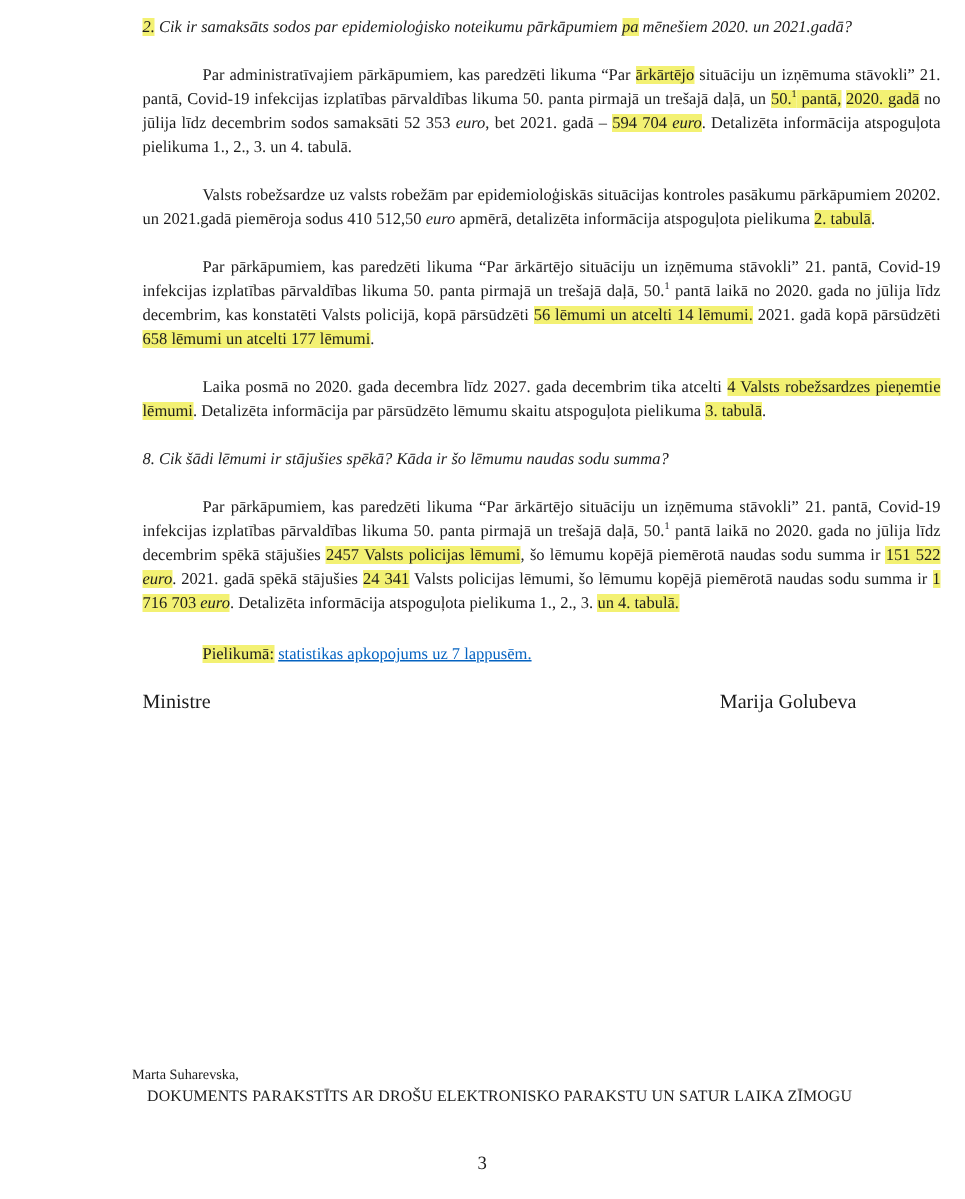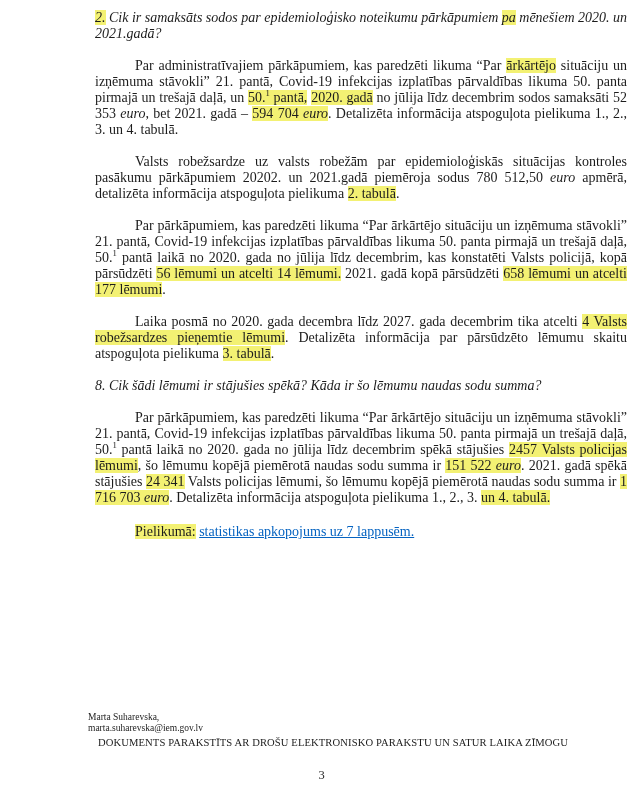--- a/index.html
+++ b/index.html
@@ -10,21 +10,21 @@
     color: var(--text, #1c1c1c);
   }
   .page {
     position: relative;
     width: 643px; height: 799px;
     background: #ffffff;
     padding: 10px 16px 0 95px;
     overflow: hidden;
   }
   .block {
-    font-size: 14px;
+    font-size: 11px;
     line-height: 16px;
     text-align: justify;
     margin-bottom: 16px;
   }
   .heading { font-style: italic; }
   .para { text-indent: 40px; }
   .attachment { margin-top: 18px; }
   .it { font-style: italic; }
   .hl { background: var(--highlight, #f3f376); }
   sup { font-size: 0.62em; line-height: 0; vertical-align: super; }
@@ -58,36 +58,39 @@
 </style>
 </head>
 <body>
 
 <div class="page">
 
   <p class="block heading"><span class="hl">2.</span><span> Cik ir samaksāts sodos par epidemioloģisko noteikumu pārkāpumiem </span><span class="hl">pa</span><span> mēnešiem 2020. un 2021.gadā?</span></p>
 
   <p class="block para"><span>Par administratīvajiem pārkāpumiem, kas paredzēti likuma “Par </span><span class="hl">ārkārtējo</span><span> situāciju un izņēmuma stāvokli” 21. pantā, Covid-19 infekcijas izplatības pārvaldības likuma 50. panta pirmajā un trešajā daļā, un </span><span class="hl">50.</span><span class="hl"><sup>1</sup></span><span class="hl"> pantā,</span><span> </span><span class="hl">2020. gadā</span><span> no jūlija līdz decembrim sodos samaksāti 52 353 </span><span class="it">euro</span><span>, bet 2021. gadā – </span><span class="hl">594 704 </span><span class="it hl">euro</span><span>. Detalizēta informācija atspoguļota pielikuma 1., 2., 3. un 4. tabulā.</span></p>
 
-  <p class="block para"><span>Valsts robežsardze uz valsts robežām par epidemioloģiskās situācijas kontroles pasākumu pārkāpumiem 20202. un 2021.gadā piemēroja sodus 780 512,50 </span><span class="it">euro</span><span> apmērā, detalizēta informācija atspoguļota pielikuma </span><span class="hl">2. tabulā</span><span>.</span></p>
+  <p class="block para"><span>Valsts robežsardze uz valsts robežām par epidemioloģiskās situācijas kontroles pasākumu pārkāpumiem 20202. un 2021.gadā piemēroja sodus 410 512,50 </span><span class="it">euro</span><span> apmērā, detalizēta informācija atspoguļota pielikuma </span><span class="hl">2. tabulā</span><span>.</span></p>
 
 
   <p class="block para"><span>Par pārkāpumiem, kas paredzēti likuma “Par ārkārtējo situāciju un izņēmuma stāvokli” 21. pantā, Covid-19 infekcijas izplatības pārvaldības likuma 50. panta pirmajā un trešajā daļā, 50.</span><span><sup>1</sup></span><span> pantā laikā no 2020. gada no jūlija līdz decembrim, kas konstatēti Valsts policijā, kopā pārsūdzēti </span><span class="hl">56 lēmumi un atcelti 14 lēmumi.</span><span> 2021. gadā kopā pārsūdzēti </span><span class="hl">658 lēmumi un atcelti 177 lēmumi</span><span>.</span></p>
 
 
   <p class="block para"><span>Laika posmā no 2020. gada decembra līdz 2027. gada decembrim tika atcelti </span><span class="hl">4 Valsts robežsardzes pieņemtie lēmumi</span><span>. Detalizēta informācija par pārsūdzēto lēmumu skaitu atspoguļota pielikuma </span><span class="hl">3. tabulā</span><span>.</span></p>
 
   <p class="block heading"><span>8. Cik šādi lēmumi ir stājušies spēkā? Kāda ir šo lēmumu naudas sodu summa?</span></p>
 
   <p class="block para"><span>Par pārkāpumiem, kas paredzēti likuma “Par ārkārtējo situāciju un izņēmuma stāvokli” 21. pantā, Covid-19 infekcijas izplatības pārvaldības likuma 50. panta pirmajā un trešajā daļā, 50.</span><span><sup>1</sup></span><span> pantā laikā no 2020. gada no jūlija līdz decembrim spēkā stājušies </span><span class="hl">2457 Valsts policijas lēmumi</span><span>, šo lēmumu kopējā piemērotā naudas sodu summa ir </span><span class="hl">151 522 </span><span class="it hl">euro</span><span>. 2021. gadā spēkā stājušies </span><span class="hl">24 341</span><span> Valsts policijas lēmumi, šo lēmumu kopējā piemērotā naudas sodu summa ir </span><span class="hl">1 716 703 </span><span class="it hl">euro</span><span>. Detalizēta informācija atspoguļota pielikuma 1., 2., 3. </span><span class="hl">un 4. tabulā.</span></p>
 
   <p class="block para attachment"><span class="hl">Pielikumā:</span><span> </span><a href="#" class="link">statistikas apkopojums uz 7 lappusēm.</a></p>
 
+  <div class="sig-row">
+    <span>Ministre</span>
+    <span>Marija Golubeva</span>
+  </div>
 
   <div class="footer">
     <div class="contact-name">Marta Suharevska,</div>
-    <div class="contact-email">marta.suharevska@iem.gov.lv</div>
     <div class="esign-note">DOKUMENTS PARAKSTĪTS AR DROŠU ELEKTRONISKO PARAKSTU UN SATUR LAIKA ZĪMOGU</div>
   </div>
 
   <div class="page-number">3</div>
 
 </div>
 
 </body></html>

